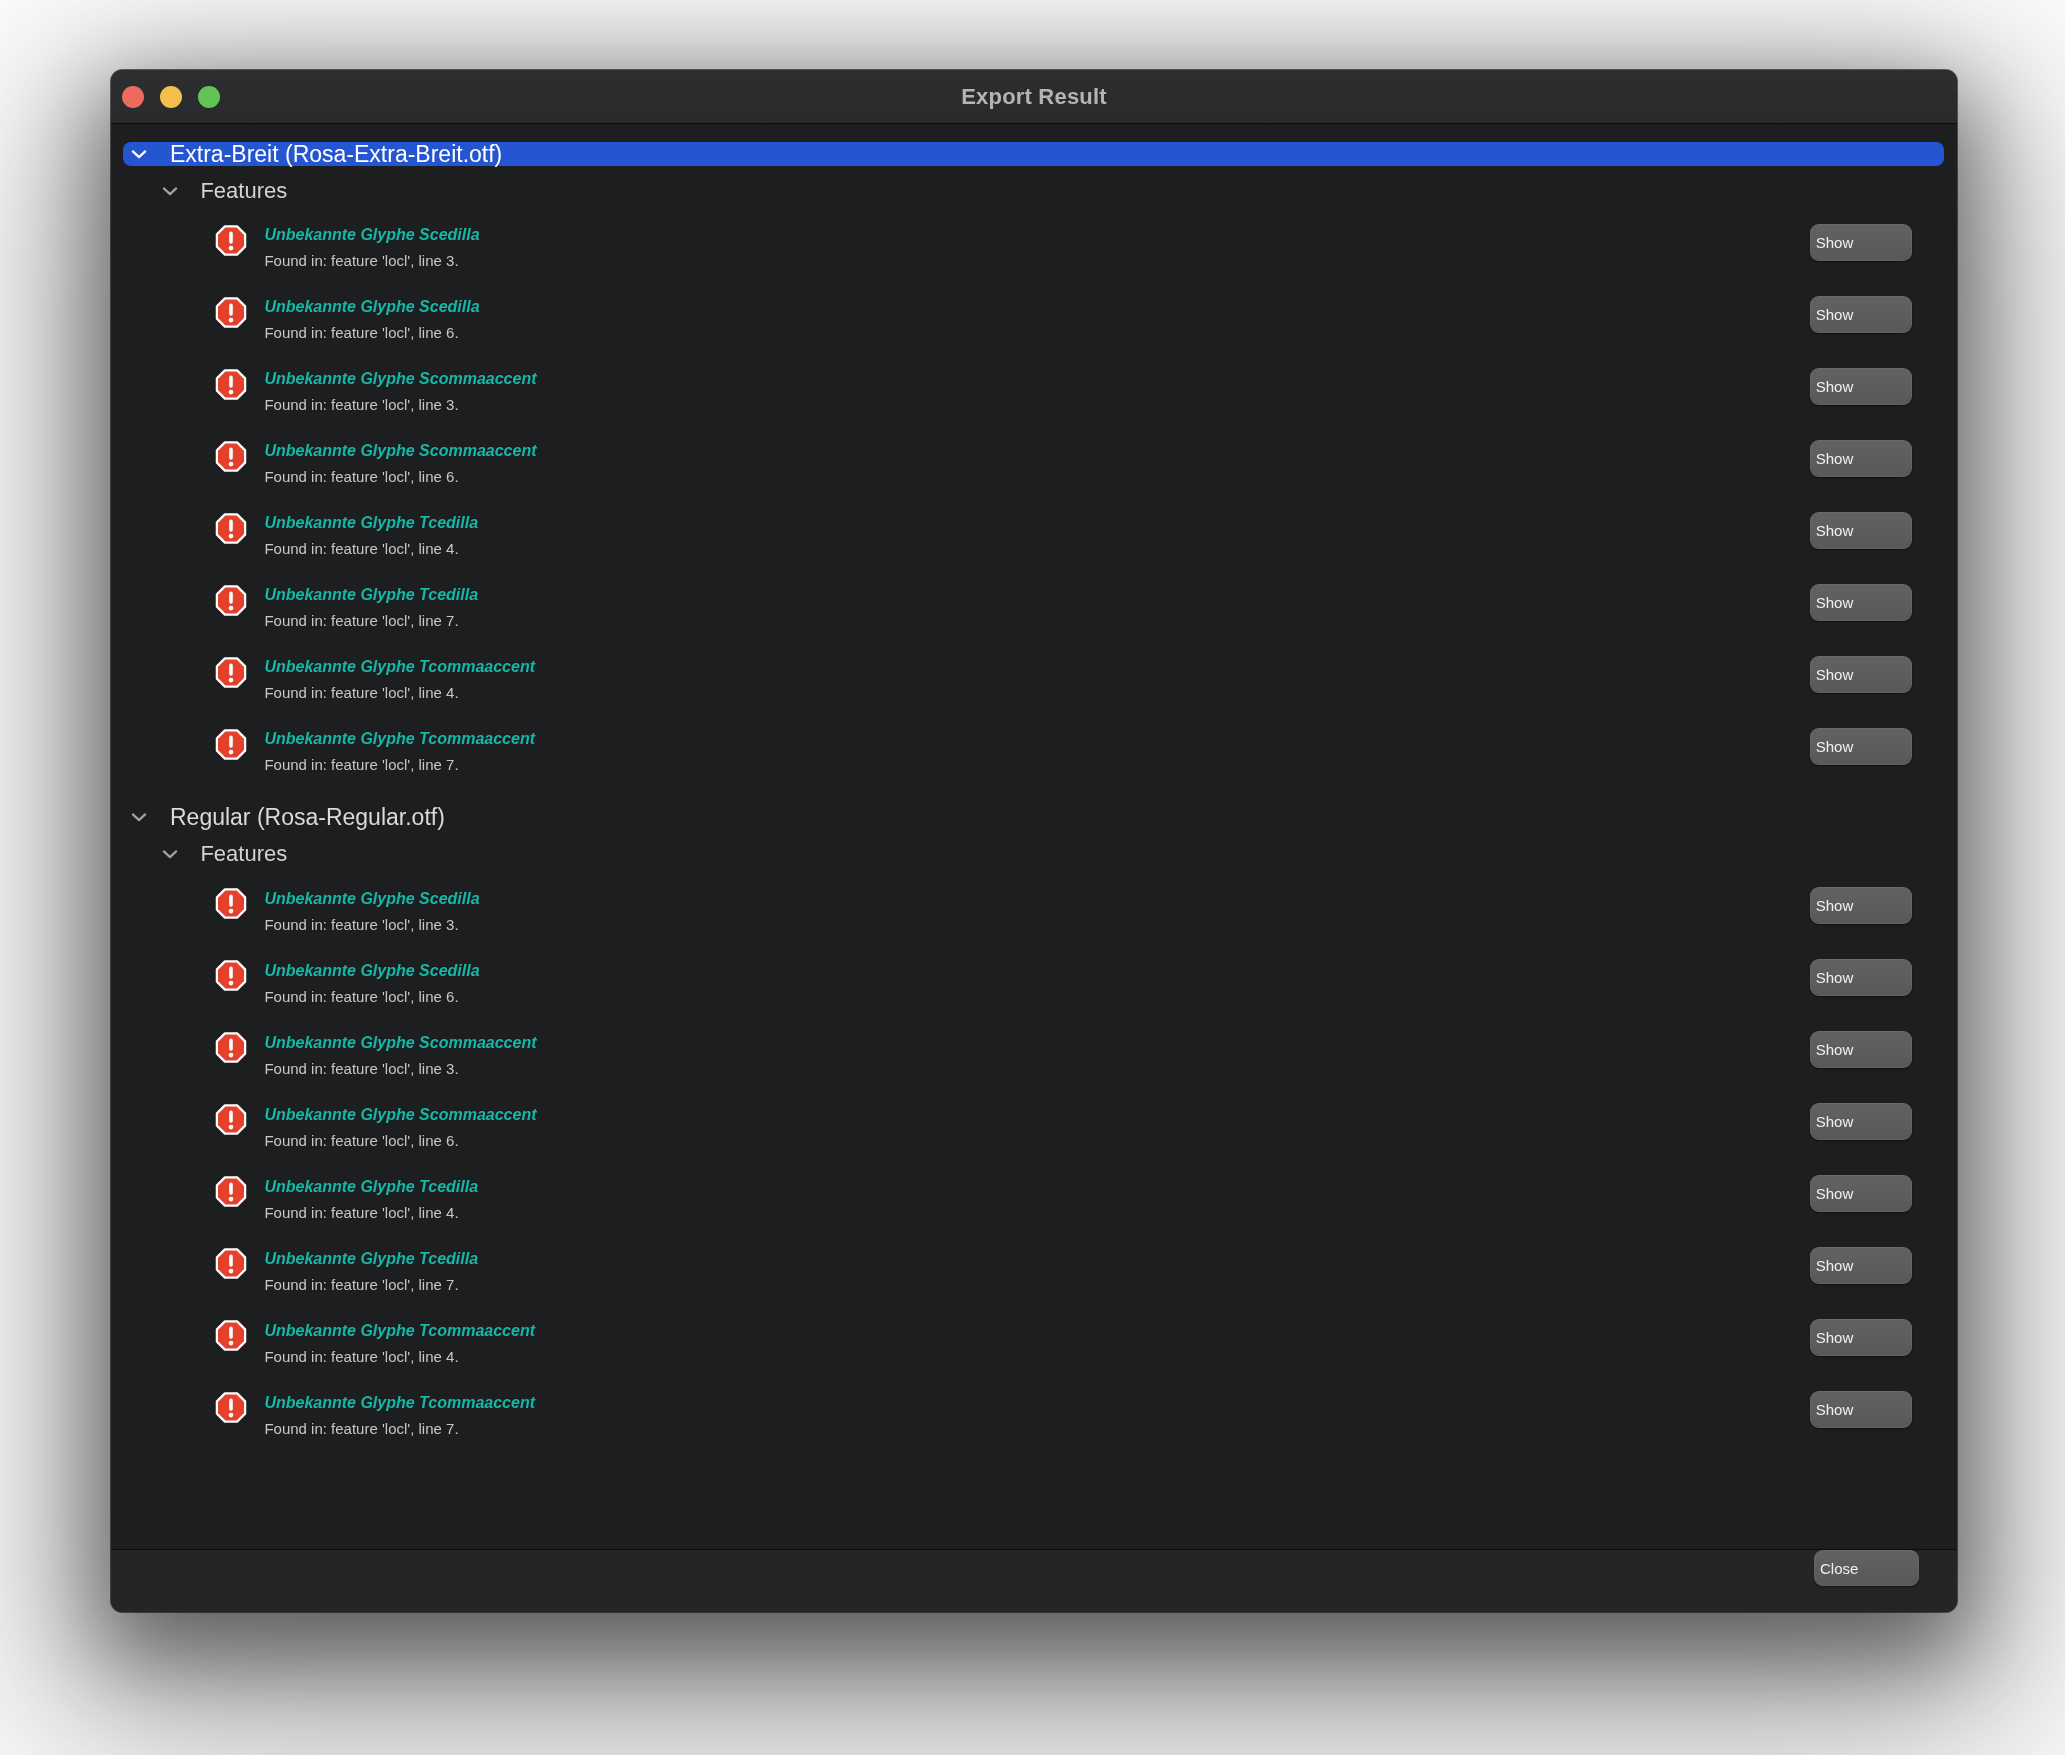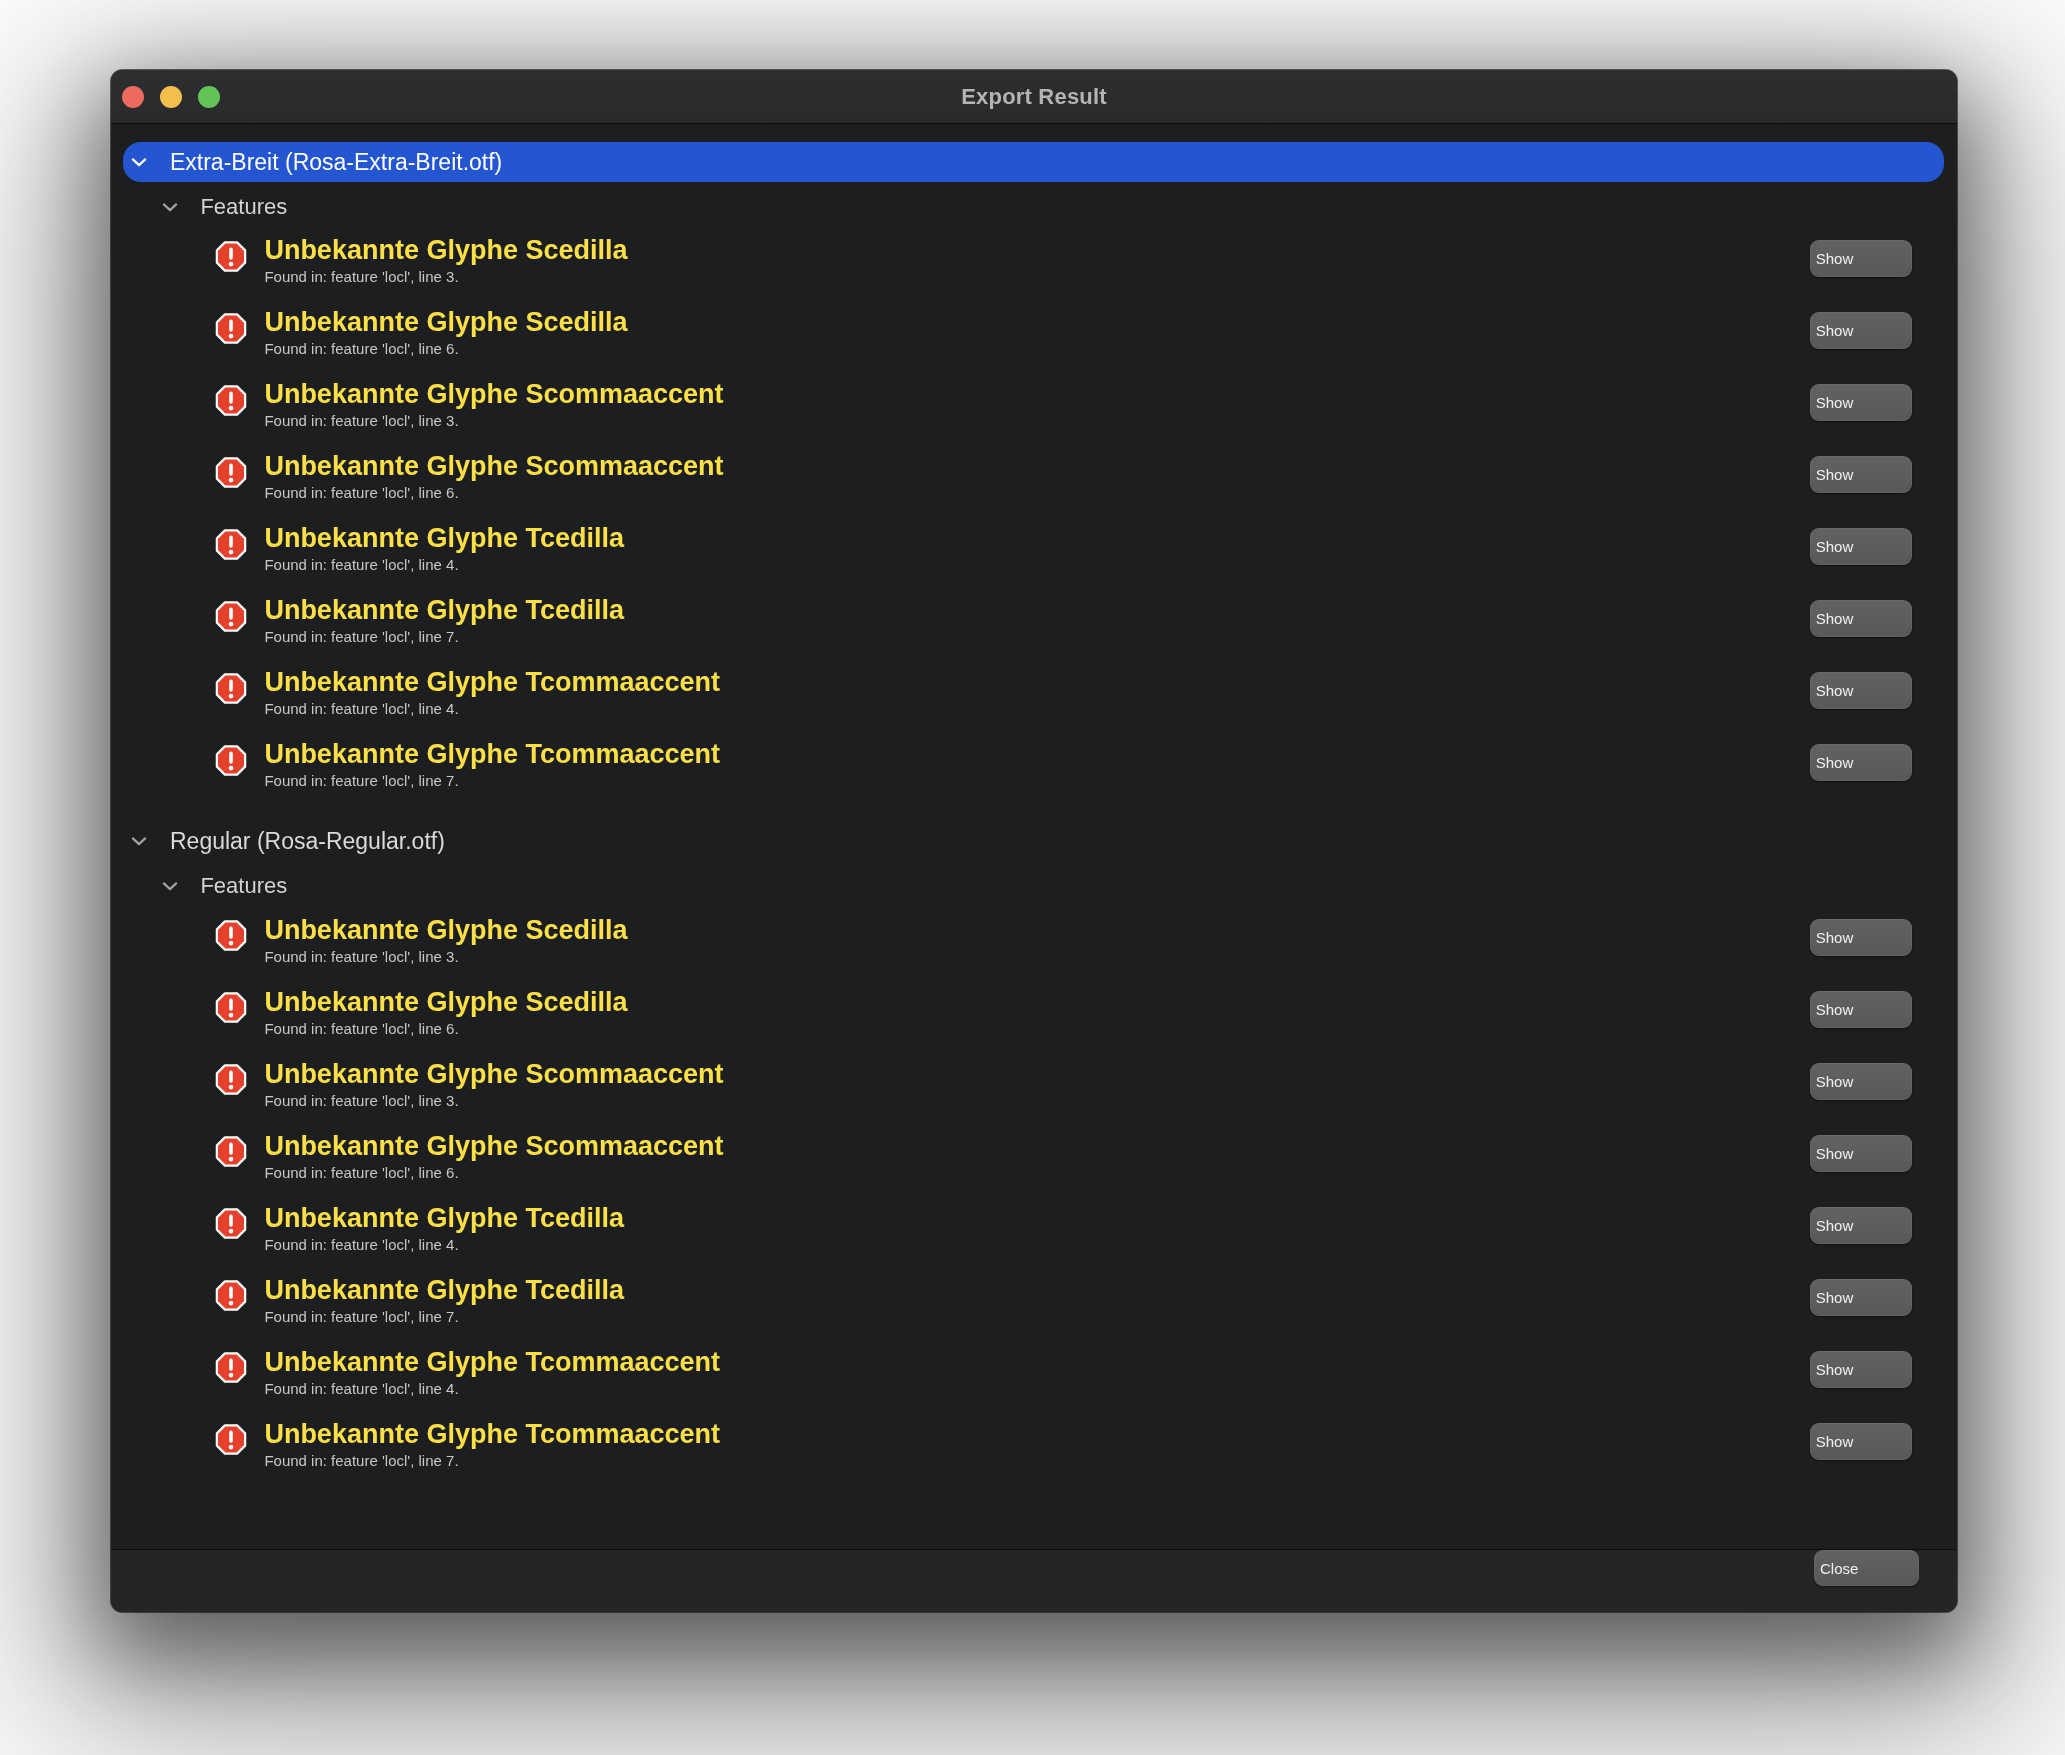--- a/index.html
+++ b/index.html
@@ -39,41 +39,41 @@
   .light.min{background:var(--traffic-minimize);}
   .light.zoom{background:var(--traffic-zoom);}
   .title{
     position:absolute;left:0;right:0;text-align:center;
     font-size:22px;font-weight:bold;color:#b4b4b6;letter-spacing:0.2px;
   }
   
   .content{flex:1 1 auto;background:#1d1e1f;padding-top:18px;overflow:hidden;}
   .section + .section{margin-top:25px;}
   .row-header{
-    height:40px;margin:0 13.3px 0 12.4px;border-radius:18px;
+    height:24px;margin:0 13.3px 0 12.4px;border-radius:8px;
     display:flex;align-items:center;padding-left:7.6px;
     font-size:23px;color:#dadadb;
   }
   .row-header.selected{background:var(--accent-selection);color:#ffffff;}
   .chev{display:inline-flex;align-items:center;justify-content:center;width:17px;color:#a2a2a5;}
   .row-header.selected .chev{color:#ffffff;}
   .hdr-label{margin-left:22px;white-space:nowrap;}
   .features-row{
     height:40px;margin:4.8px 13.3px 0 12.4px;display:flex;align-items:center;
     padding-left:38px;font-size:22px;color:#d3d3d4;
   }
   .feat-label{margin-left:22px;white-space:nowrap;}
   .warning-row{
     position:relative;height:55px;margin:17px 13.3px 0 12.4px;
     display:flex;align-items:flex-start;padding-left:92px;
   }
   .warnings .warning-row:first-child{margin-top:10.5px;}
   .warn-icon{flex:0 0 32px;width:32px;height:34px;margin-top:2.9px;}
   .warn-text{margin-left:17px;}
-  .warn-title{font-size:27px;line-height:27px;font-weight:bold;color:#fde047;white-space:nowrap;}
+  .warn-title{font-size:16px;line-height:27px;font-weight:bold;color:#14b8a6;white-space:nowrap;font-style:italic;}
   .warn-detail{font-size:15px;line-height:26px;color:#c7c7c9;white-space:nowrap;}
   .btn{
     border:none;border-radius:9px;color:#f1f1f2;
     background:linear-gradient(#626265,#58585b);
     box-shadow:0 1px 1.9px rgba(0,0,0,.45), inset 0 0 0 0.5px rgba(255,255,255,.12);
     font-family:"Liberation Sans","DejaVu Sans",sans-serif;
     font-size:15px;text-align:left;cursor:default;
   }
   .show-btn{position:absolute;right:32px;top:2.9px;width:102px;height:37px;}
   

